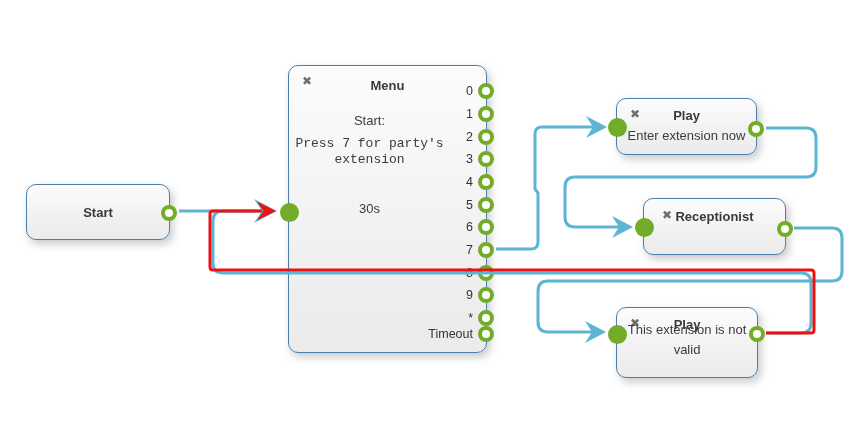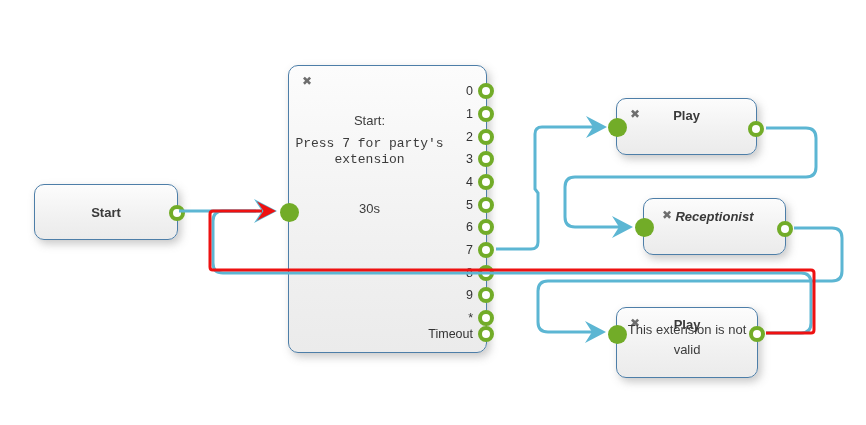--- a/index.html
+++ b/index.html
@@ -59,27 +59,28 @@
   
   svg.wires{position:absolute;left:0;top:0;pointer-events:none;z-index:10;}
   .wire{fill:none;stroke-width:3;}
   .wire-red{fill:none;stroke-width:3;}
 </style>
 </head>
 <body>
 
 <div class="canvas">
 
-  <div class="node" style="left: 26px; top: 184px; width: 144px; height: 56px; border-color: rgb(77, 126, 168); margin-left: 8px;">
+  <div class="node" style="left: 26px; top: 184px; width: 144px; height: 56px; border-color: rgb(77, 126, 168);">
     <div class="start-title">Start</div>
     <span class="ring" style="right: -8px; top: 20px; border-color: rgb(114, 172, 40);"></span>
   </div>
 
   <div class="node" style="left: 288px; top: 65px; width: 199px; height: 288px; border-color: rgb(77, 126, 168);">
     <span class="close-x">✖</span>
+    <div class="node-title" style="top:12px;">Menu</div>
 
     <div class="menu-line" style="top:47px;">Start:</div>
     <div class="menu-line" style="top:70px;font-family:Liberation Mono, monospace;">Press 7 for party's extension</div>
     <div class="menu-line" style="top:129px;margin-top:6px;">30s</div>
 
     <span class="dot" style="left: -9px; top: 137px; background-color: rgb(114, 172, 40);"></span>
 
     <div class="menu-port" style="top:25px">
         <span class="menu-port-label">0</span>
         <span class="ring" style="border-color: rgb(114, 172, 40);"></span>
@@ -126,27 +127,28 @@
       </div>
     <div class="menu-port" style="top:268px">
         <span class="menu-port-label">Timeout</span>
         <span class="ring" style="border-color: rgb(114, 172, 40);"></span>
       </div>
   </div>
 
   <div class="node" style="left: 616px; top: 98px; width: 141px; height: 57px; border-color: rgb(77, 126, 168);">
     <span class="close-x">✖</span>
     <div class="node-title" style="top:9px;">Play</div>
+    <div class="body-text" style="top:27px;">Enter extension now</div>
     <span class="dot" style="left: -9px; top: 19px; background-color: rgb(114, 172, 40);"></span>
     <span class="ring" style="right: -8px; top: 22px; border-color: rgb(114, 172, 40);"></span>
   </div>
 
   <div class="node" style="left: 643px; top: 198px; width: 143px; height: 57px; border-color: rgb(77, 126, 168);">
     <span class="close-x" style="left:18px;top:10px;">✖</span>
-    <div class="node-title" style="top:10px;font-style:italic;">Receptionist</div>
+    <div class="node-title" style="top:10px;">Receptionist</div>
     <span class="dot" style="left: -9px; top: 19px; background-color: rgb(114, 172, 40);"></span>
     <span class="ring" style="right: -8px; top: 22px; border-color: rgb(114, 172, 40);"></span>
   </div>
 
   <div class="node" style="left: 616px; top: 307px; width: 142px; height: 71px; border-color: rgb(77, 126, 168);">
     <span class="close-x">✖</span>
     <div class="node-title" style="top:9px;">Play</div>
     <div class="body-text" style="top:12px;">This extension is not valid</div>
     <span class="dot" style="left: -9px; top: 17px; background-color: rgb(114, 172, 40);"></span>
     <span class="ring" style="right: -8px; top: 18px; border-color: rgb(114, 172, 40);"></span>

